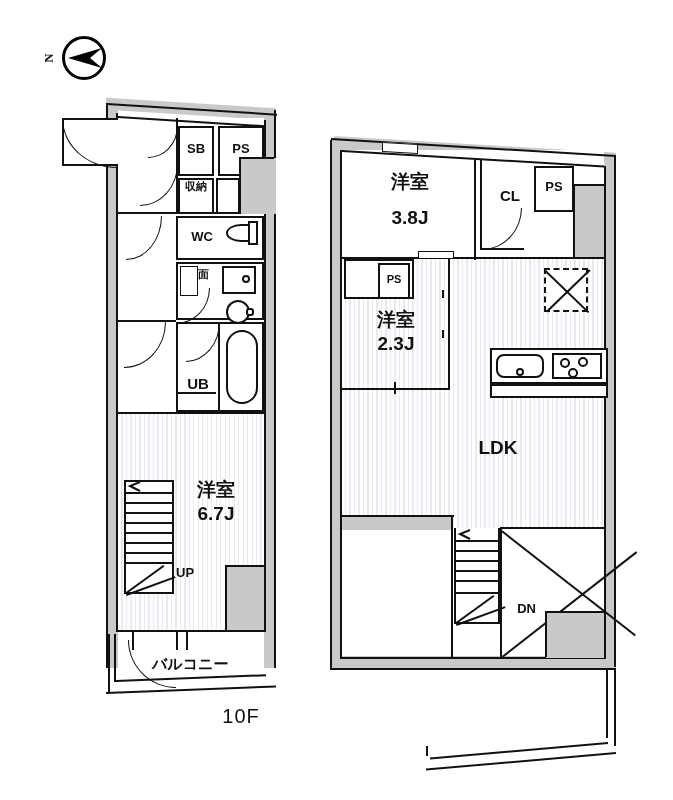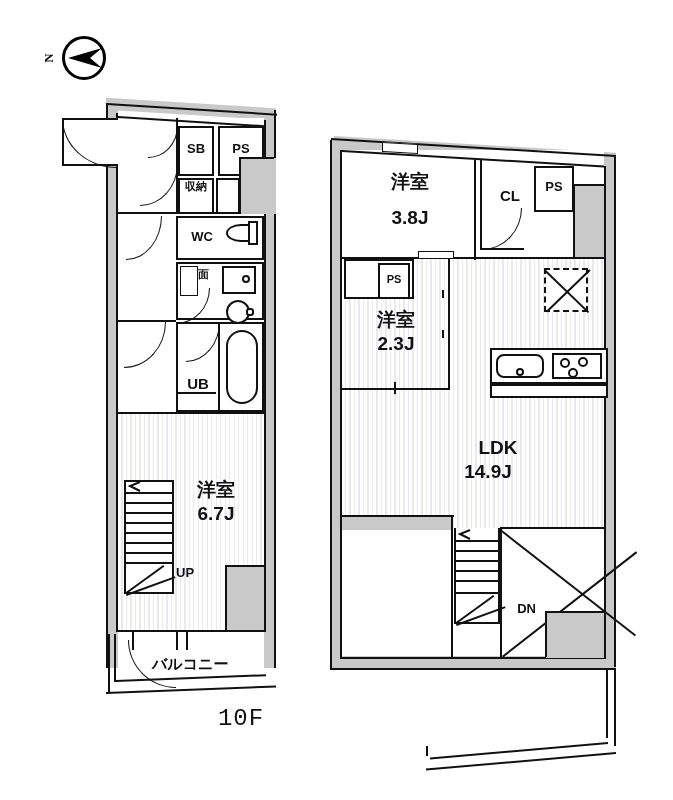--- a/index.html
+++ b/index.html
@@ -26,21 +26,21 @@
   .box{position:absolute;border:2px solid #111;box-sizing:border-box;background:#fff;}
   .boxthin{position:absolute;border:1.5px solid #111;box-sizing:border-box;background:#fff;}
 
   
   .lbl{position:absolute;white-space:nowrap;line-height:1.08;text-align:center;}
   .lbl-jp{font-family:Liberation Sans, sans-serif;font-weight:700;}
   .lbl-room{font-size:19px;font-weight:700;}
   .lbl-mid{font-size:15px;font-weight:700;}
   .lbl-sm{font-size:13px;font-weight:700;}
   .lbl-xs{font-size:11px;font-weight:700;}
-  .lbl-floor{font-family:Liberation Mono, monospace;font-size:24px;
+  .lbl-floor{font-family:Liberation Sans, sans-serif;font-size:20px;
       letter-spacing:1px;font-weight:400;}
 
   
   .swing{position:absolute;border:1.5px solid #111;box-sizing:border-box;background:transparent;}
   .sw-br{border-radius:0 0 100% 0;border-top:none;border-left:none;}
   .sw-bl{border-radius:0 0 0 100%;border-top:none;border-right:none;}
 
   .dash-x{position:absolute;border:2px dashed #111;box-sizing:border-box;background:#fff;}
   .xline{position:absolute;background:#111;height:2px;transform-origin:0 0;}
 
@@ -226,21 +226,20 @@
     <div class="box" style="left:190px;top:348px;width:118px;height:36px;"></div>
     <div class="sinkb" style="left:196px;top:354px;width:48px;height:24px;"></div>
     <div class="circ" style="left:216px;top:368px;width:8px;height:8px;"></div>
     <div class="box" style="left:252px;top:353px;width:50px;height:26px;"></div>
     <div class="circ" style="left:260px;top:358px;width:10px;height:10px;"></div>
     <div class="circ" style="left:278px;top:357px;width:10px;height:10px;"></div>
     <div class="circ" style="left:268px;top:368px;width:10px;height:10px;"></div>
     <div class="box" style="left:190px;top:384px;width:118px;height:14px;"></div>
 
     <div class="lbl lbl-room" style="left:128px;top:438px;width:140px;">LDK</div>
-    <div class="lbl lbl-room" style="left:128px;top:462px;width:120px;">14.9J</div>
 
     <div class="wallplain" style="left:42px;top:516px;width:110px;height:14px;"></div>
     <div class="ln ln-h" style="left:42px;top:515px;width:112px;"></div>
     <div class="ln ln-v" style="left:151px;top:515px;height:144px;"></div>
 
     <div class="box" style="left:154px;top:528px;width:46px;height:92px;border:none;"></div>
     <div class="ln ln-v" style="left:154px;top:528px;height:92px;"></div>
     <div class="ln ln-v" style="left:198px;top:528px;height:68px;"></div>
     <div class="stairtread" style="left:155px;top:540px;width:44px;"></div>
     <div class="stairtread" style="left:155px;top:550px;width:44px;"></div>

